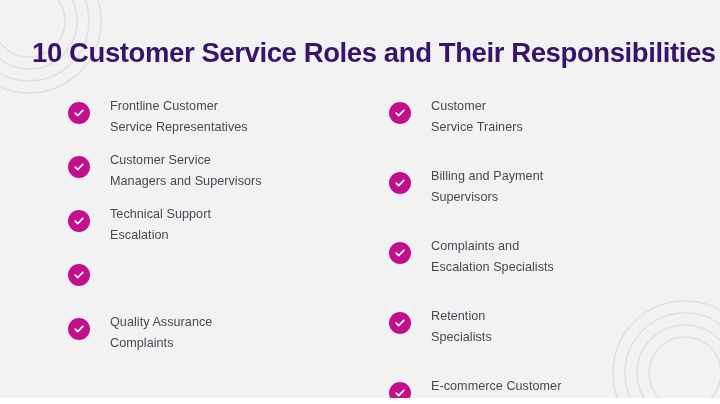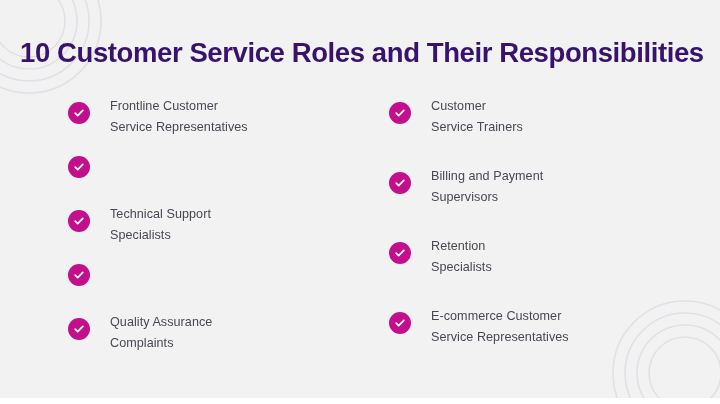--- a/index.html
+++ b/index.html
@@ -47,21 +47,21 @@
     height: 150px;
   }
   .deco circle {
     fill: none;
     stroke: #e3dfe6;
     stroke-width: 1.6;
   }
 
   #title {
     position: absolute;
-    left: 20px;
+    left: 32px;
     top: 36px;
     margin: 0;
     font-size: 27.5px;
     line-height: 34px;
     font-weight: bold;
     letter-spacing: -0.4px;
     color: #38136b;
     white-space: nowrap;
     font-family: "Liberation Sans", sans-serif;
   }
@@ -142,30 +142,32 @@
         <span class="item-text">Frontline Customer
 Service Representatives</span>
       </div>
 
       <div class="list-item">
         <span class="check-icon">
           <svg width="12" height="12" viewBox="0 0 12 12">
               <path d="M2.2 6.2 L4.7 8.6 L9.8 3.4" fill="none" stroke="#ffffff" stroke-width="1.7" stroke-linecap="round" stroke-linejoin="round"></path>
             </svg>
         </span>
+        <span class="item-text">Customer Service
+Managers and Supervisors</span>
       </div>
 
       <div class="list-item">
         <span class="check-icon">
           <svg width="12" height="12" viewBox="0 0 12 12">
               <path d="M2.2 6.2 L4.7 8.6 L9.8 3.4" fill="none" stroke="#ffffff" stroke-width="1.7" stroke-linecap="round" stroke-linejoin="round"></path>
             </svg>
         </span>
         <span class="item-text">Technical Support
-Specialists</span>
+Escalation</span>
       </div>
 
       <div class="list-item">
         <span class="check-icon">
           <svg width="12" height="12" viewBox="0 0 12 12">
               <path d="M2.2 6.2 L4.7 8.6 L9.8 3.4" fill="none" stroke="#ffffff" stroke-width="1.7" stroke-linecap="round" stroke-linejoin="round"></path>
             </svg>
         </span>
       </div>
 
@@ -196,20 +198,29 @@
       <div class="list-item">
         <span class="check-icon">
           <svg width="12" height="12" viewBox="0 0 12 12">
               <path d="M2.2 6.2 L4.7 8.6 L9.8 3.4" fill="none" stroke="#ffffff" stroke-width="1.7" stroke-linecap="round" stroke-linejoin="round"></path>
             </svg>
         </span>
         <span class="item-text">Billing and Payment
 Supervisors</span>
       </div>
 
+      <div class="list-item">
+        <span class="check-icon">
+          <svg width="12" height="12" viewBox="0 0 12 12">
+              <path d="M2.2 6.2 L4.7 8.6 L9.8 3.4" fill="none" stroke="#ffffff" stroke-width="1.7" stroke-linecap="round" stroke-linejoin="round"></path>
+            </svg>
+        </span>
+        <span class="item-text">Complaints and
+Escalation Specialists</span>
+      </div>
 
       <div class="list-item">
         <span class="check-icon">
           <svg width="12" height="12" viewBox="0 0 12 12">
               <path d="M2.2 6.2 L4.7 8.6 L9.8 3.4" fill="none" stroke="#ffffff" stroke-width="1.7" stroke-linecap="round" stroke-linejoin="round"></path>
             </svg>
         </span>
         <span class="item-text">Retention
 Specialists</span>
       </div>

